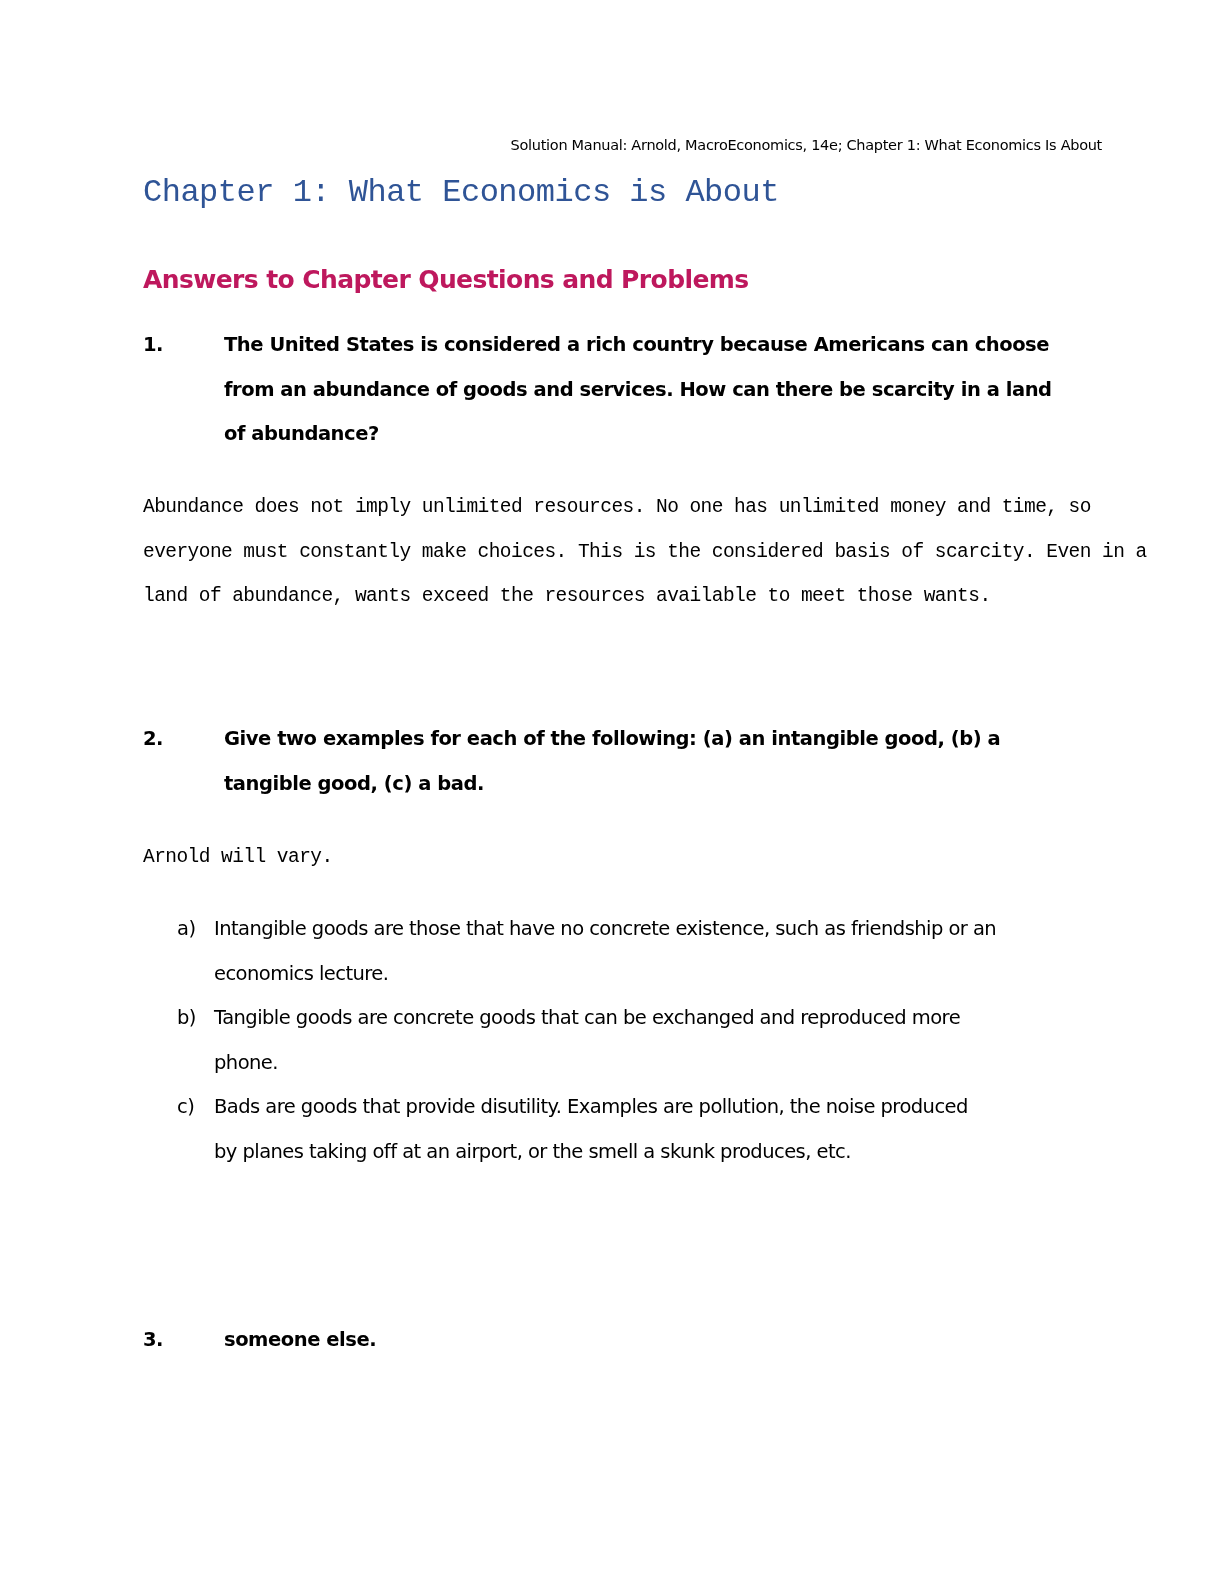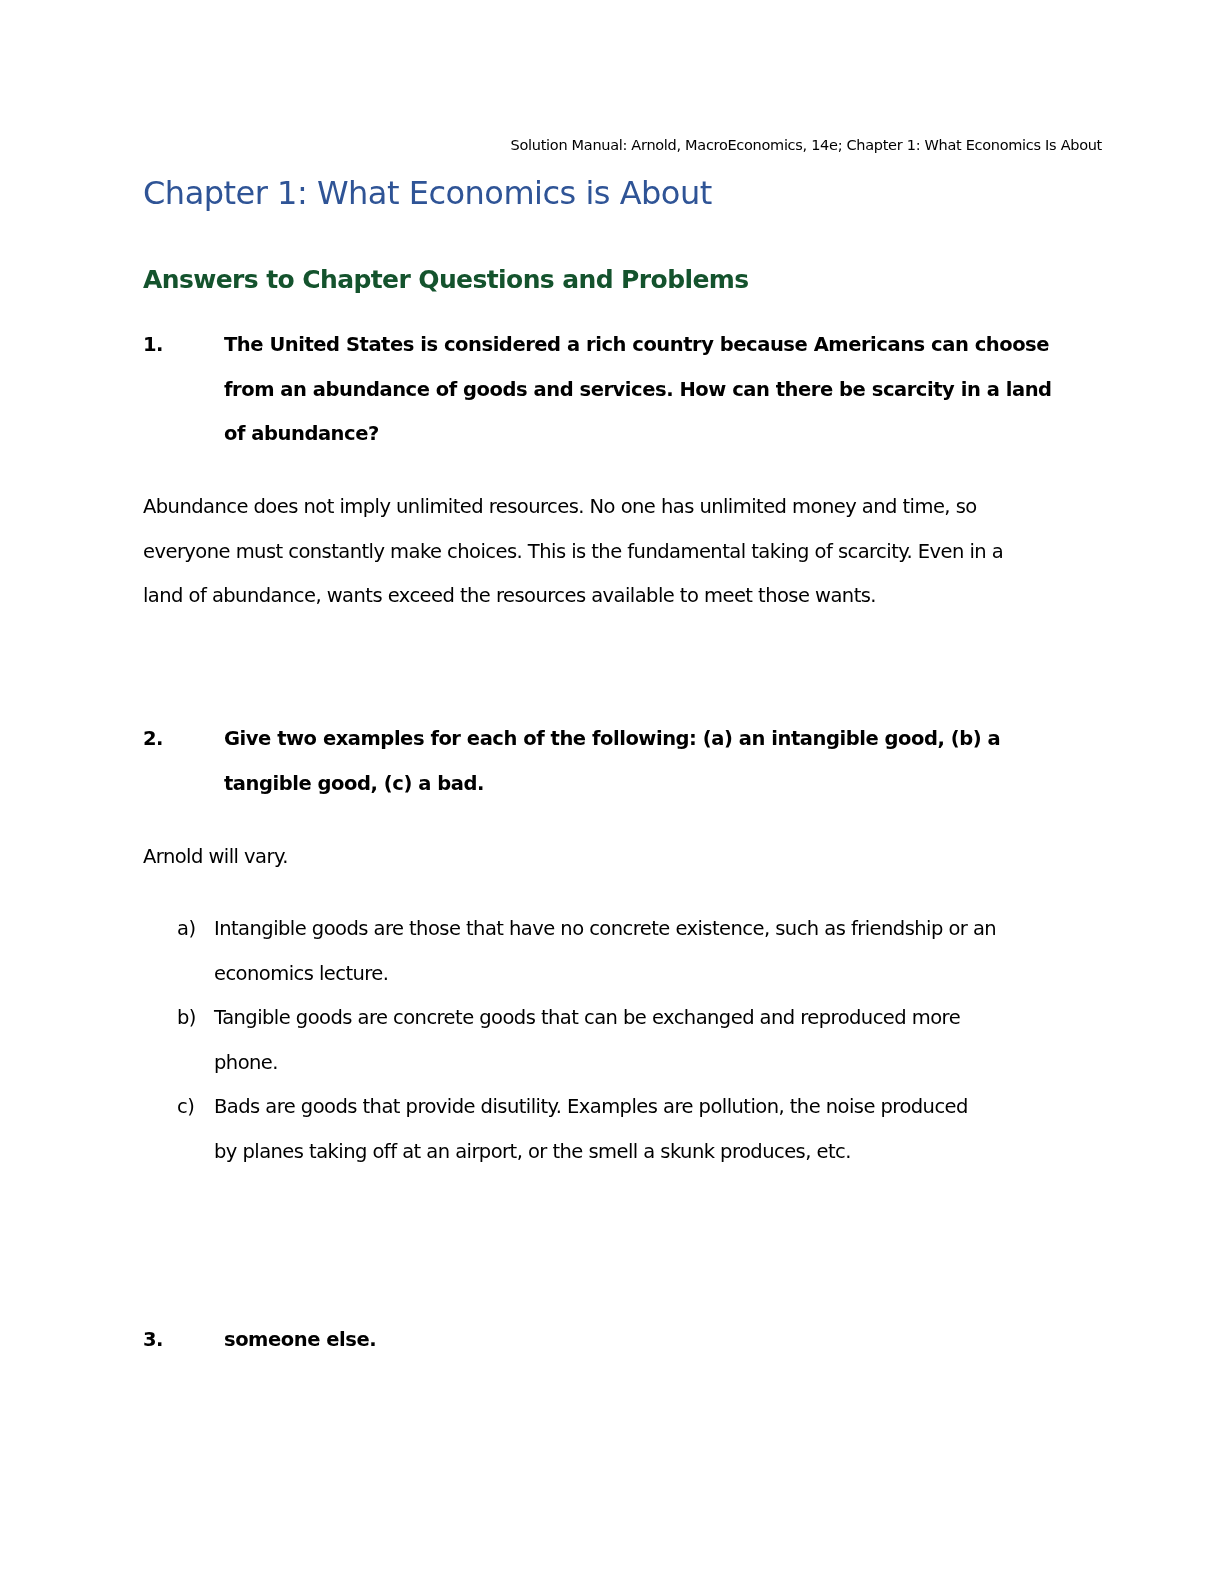--- a/index.html
+++ b/index.html
@@ -10,51 +10,51 @@
          letter-spacing: -0.3px; white-space: nowrap; }
   .chapter-title { position: absolute; left: 143px; top: 174px; font-size: 32px;
          letter-spacing: -0.5px; font-weight: normal; margin: 0; white-space: nowrap; }
   .section-title { position: absolute; left: 143px; top: 265px; font-size: 25px;
          font-weight: bold; margin: 0; letter-spacing: -0.6px; white-space: nowrap; }
   .q { position: absolute; left: 143px; font-weight: bold; font-size: 19.5px;
        letter-spacing: -0.45px; line-height: 44.5px; width: 940px; }
   .q .num { position: absolute; left: 0; top: 0; }
   .q .text { margin-left: 81px; display: block; }
   .para { position: absolute; left: 143px; font-size: 19.5px; letter-spacing: -0.55px;
-          line-height: 44.5px; width: 940px; white-space: nowrap; }
+          line-height: 44.5px; width: 940px; white-space: nowrap; font-family: Liberation Mono, monospace; }
   .para .line { display: block; }
   .list { position: absolute; left: 177px; width: 900px; margin: 0; padding: 0; list-style: none; }
   .list li { position: relative; font-size: 19.5px; letter-spacing: -0.55px;
              line-height: 44.5px; padding-left: 37px; }
   .list li .marker { position: absolute; left: 0; top: 0; }
   .list li .line { display: block; white-space: nowrap; }
 </style>
 </head>
 <body>
 
 <div class="page">
 
   <div class="running-header">Solution Manual: Arnold, MacroEconomics, 14e; Chapter 1: What Economics Is About</div>
 
-  <h1 class="chapter-title" style="color:#2F5496;">Chapter 1: What Economics is About</h1>
+  <h1 class="chapter-title" style="color:#2F5496;font-family:Liberation Mono, monospace;">Chapter 1: What Economics is About</h1>
 
-  <h2 class="section-title" style="color:#14532d;text-align:right;">Answers to Chapter Questions and Problems</h2>
+  <h2 class="section-title" style="color:#be185d;text-align:right;">Answers to Chapter Questions and Problems</h2>
 
   <div class="q" style="top:323px;">
     <span class="num">1.</span>
     <span class="text">
       <span style="display:block">The United States is considered a rich country because Americans can choose</span>
       <span style="display:block">from an abundance of goods and services. How can there be scarcity in a land</span>
       <span style="display:block">of abundance?</span>
     </span>
   </div>
 
   <div class="para" style="top:485px;">
     <span class="line">Abundance does not imply unlimited resources. No one has unlimited money and time, so</span>
-    <span class="line">everyone must constantly make choices. This is the fundamental taking of scarcity. Even in a</span>
+    <span class="line">everyone must constantly make choices. This is the considered basis of scarcity. Even in a</span>
     <span class="line">land of abundance, wants exceed the resources available to meet those wants.</span>
   </div>
 
   <div class="q" style="top:717px;">
     <span class="num">2.</span>
     <span class="text">
       <span style="display:block">Give two examples for each of the following: (a) an intangible good, (b) a</span>
       <span style="display:block">tangible good, (c) a bad.</span>
     </span>
   </div>

